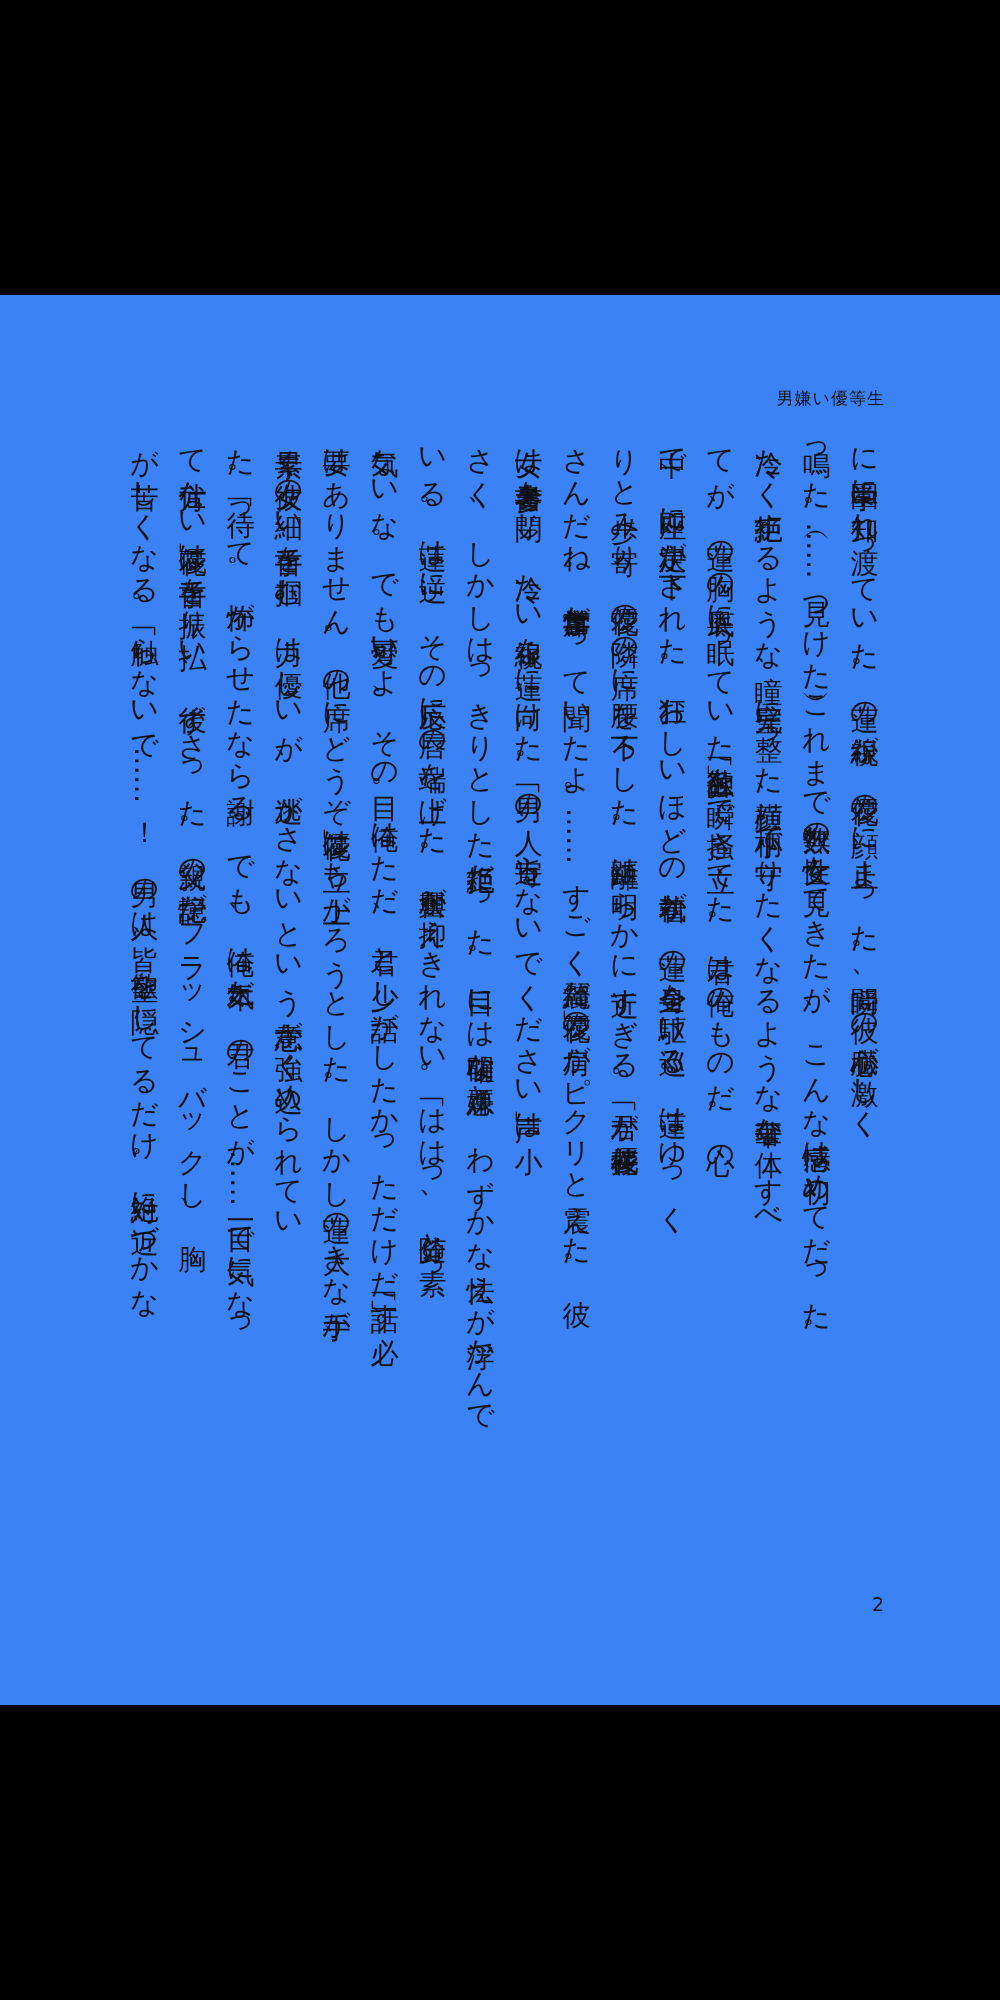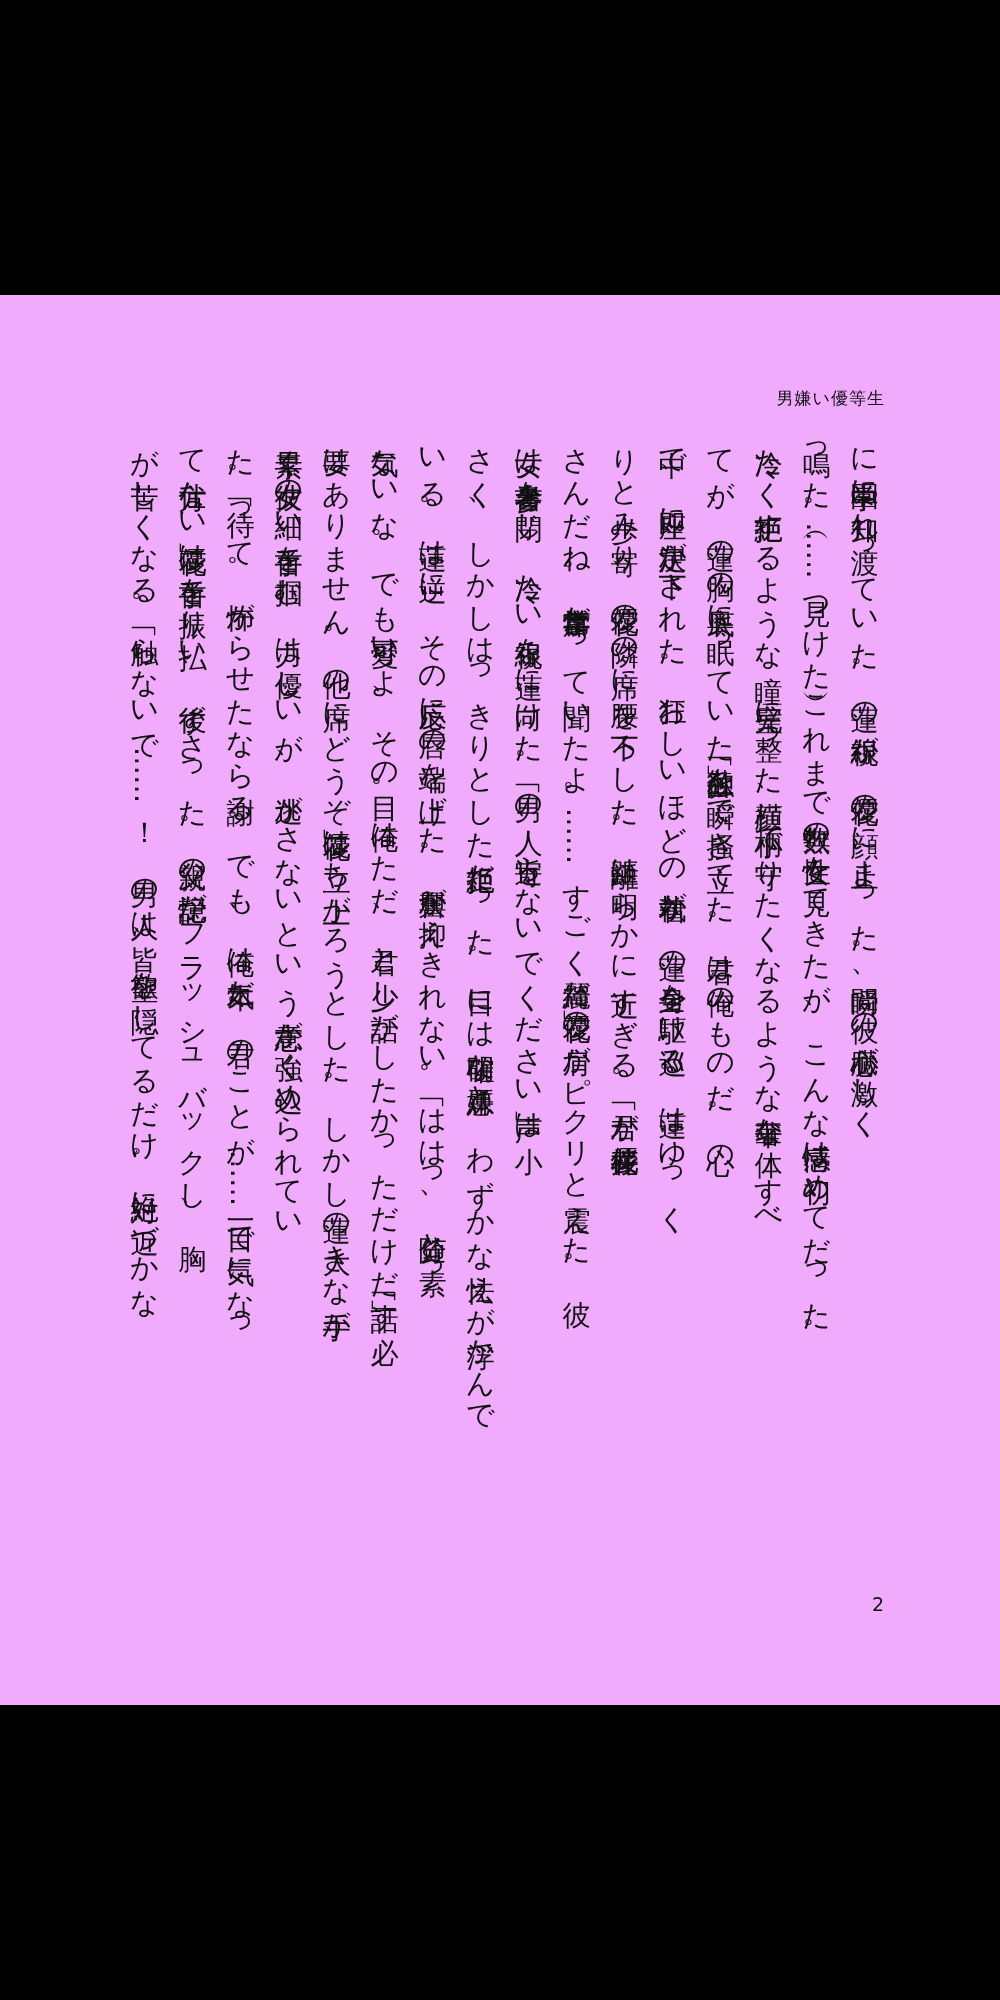--- a/index.html
+++ b/index.html
@@ -15,21 +15,21 @@
       width: 1000px;
       height: 2000px;
       background: #000000;
     }
     .page {
       position: absolute;
       left: 0;
       top: 295px;
       width: 1000px;
       height: 1410px;
-      background: #f0abfc;
+      background: #3b82f6;
     }
     .running-header {
       position: absolute;
       right: 115px;
       top: 92px;
       font-family: "DejaVu Sans", "Liberation Sans", sans-serif;
       font-size: 17px;
       color: #111111;
       letter-spacing: 1px;
     }

